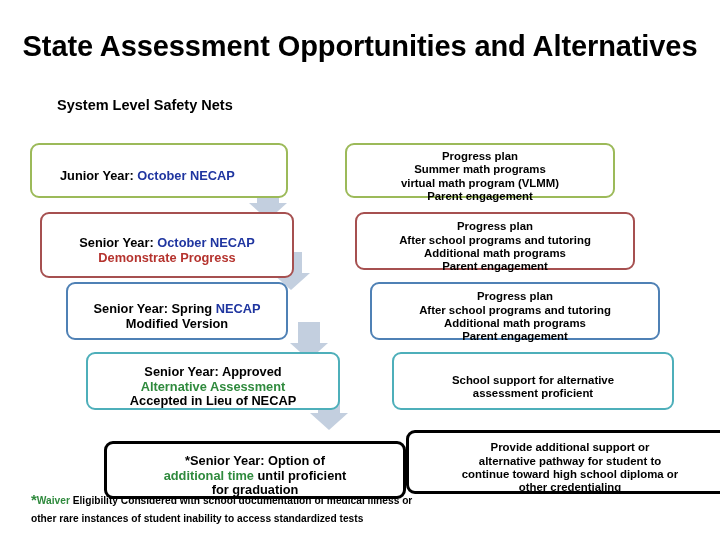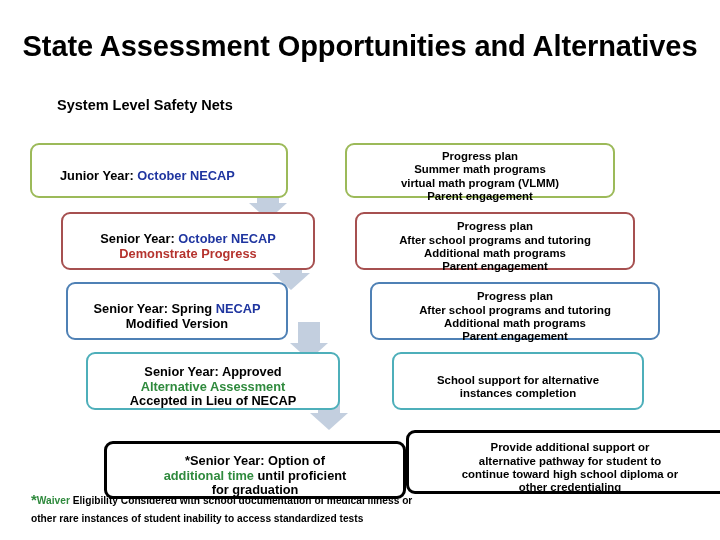--- a/index.html
+++ b/index.html
@@ -160,21 +160,21 @@
 
   <div class="box b-green center" style="left:345px; top:143px; width:270px; height:55px;">
     <div class="inner">
       <div class="rsize"><span class="t-black">Progress plan</span></div>
       <div class="rsize"><span class="t-black">Summer math programs</span></div>
       <div class="rsize"><span class="t-black">virtual math program (VLMM)</span></div>
       <div class="rsize"><span class="t-black">Parent engagement</span></div>
     </div>
   </div>
 
-  <div class="box b-red center" style="left:61px; top:212px; width:254px; height:58px;">
+  <div class="box b-red center" style="left:40px; top:212px; width:254px; height:66px;">
     <div class="inner">
       <div class="lsize"><span class="t-black">Senior Year: </span><span class="t-blue">October NECAP</span></div>
       <div class="lsize"><span class="t-red">Demonstrate Progress</span></div>
     </div>
   </div>
 
   <div class="box b-red center" style="left:355px; top:212px; width:280px; height:58px;">
     <div class="inner">
       <div class="rsize"><span class="t-black">Progress plan</span></div>
       <div class="rsize"><span class="t-black">After school programs and tutoring</span></div>
@@ -200,24 +200,24 @@
   </div>
 
   <div class="box b-teal center" style="left:86px; top:352px; width:254px; height:58px;">
     <div class="inner">
       <div class="lsize"><span class="t-black">Senior Year: Approved</span></div>
       <div class="lsize"><span class="t-green">Alternative Assessment</span></div>
       <div class="lsize"><span class="t-black">Accepted in Lieu of NECAP</span></div>
     </div>
   </div>
 
-  <div class="box b-teal center" style="left:392px; top:352px; width:252px; height:58px;">
+  <div class="box b-teal center" style="left:392px; top:352px; width:282px; height:58px;">
     <div class="inner">
       <div class="rsize"><span class="t-black">School support for alternative</span></div>
-      <div class="rsize"><span class="t-black">instances completion</span></div>
+      <div class="rsize"><span class="t-black">assessment proficient</span></div>
     </div>
   </div>
 
   <div class="box b-black center" style="left:104px; top:441px; width:302px; height:58px;">
     <div class="inner">
       <div class="lsize"><span class="t-black">*Senior Year: Option of</span></div>
       <div class="lsize"><span class="t-green">additional time</span><span class="t-black"> until proficient</span></div>
       <div class="lsize"><span class="t-black">for graduation</span></div>
     </div>
   </div>

